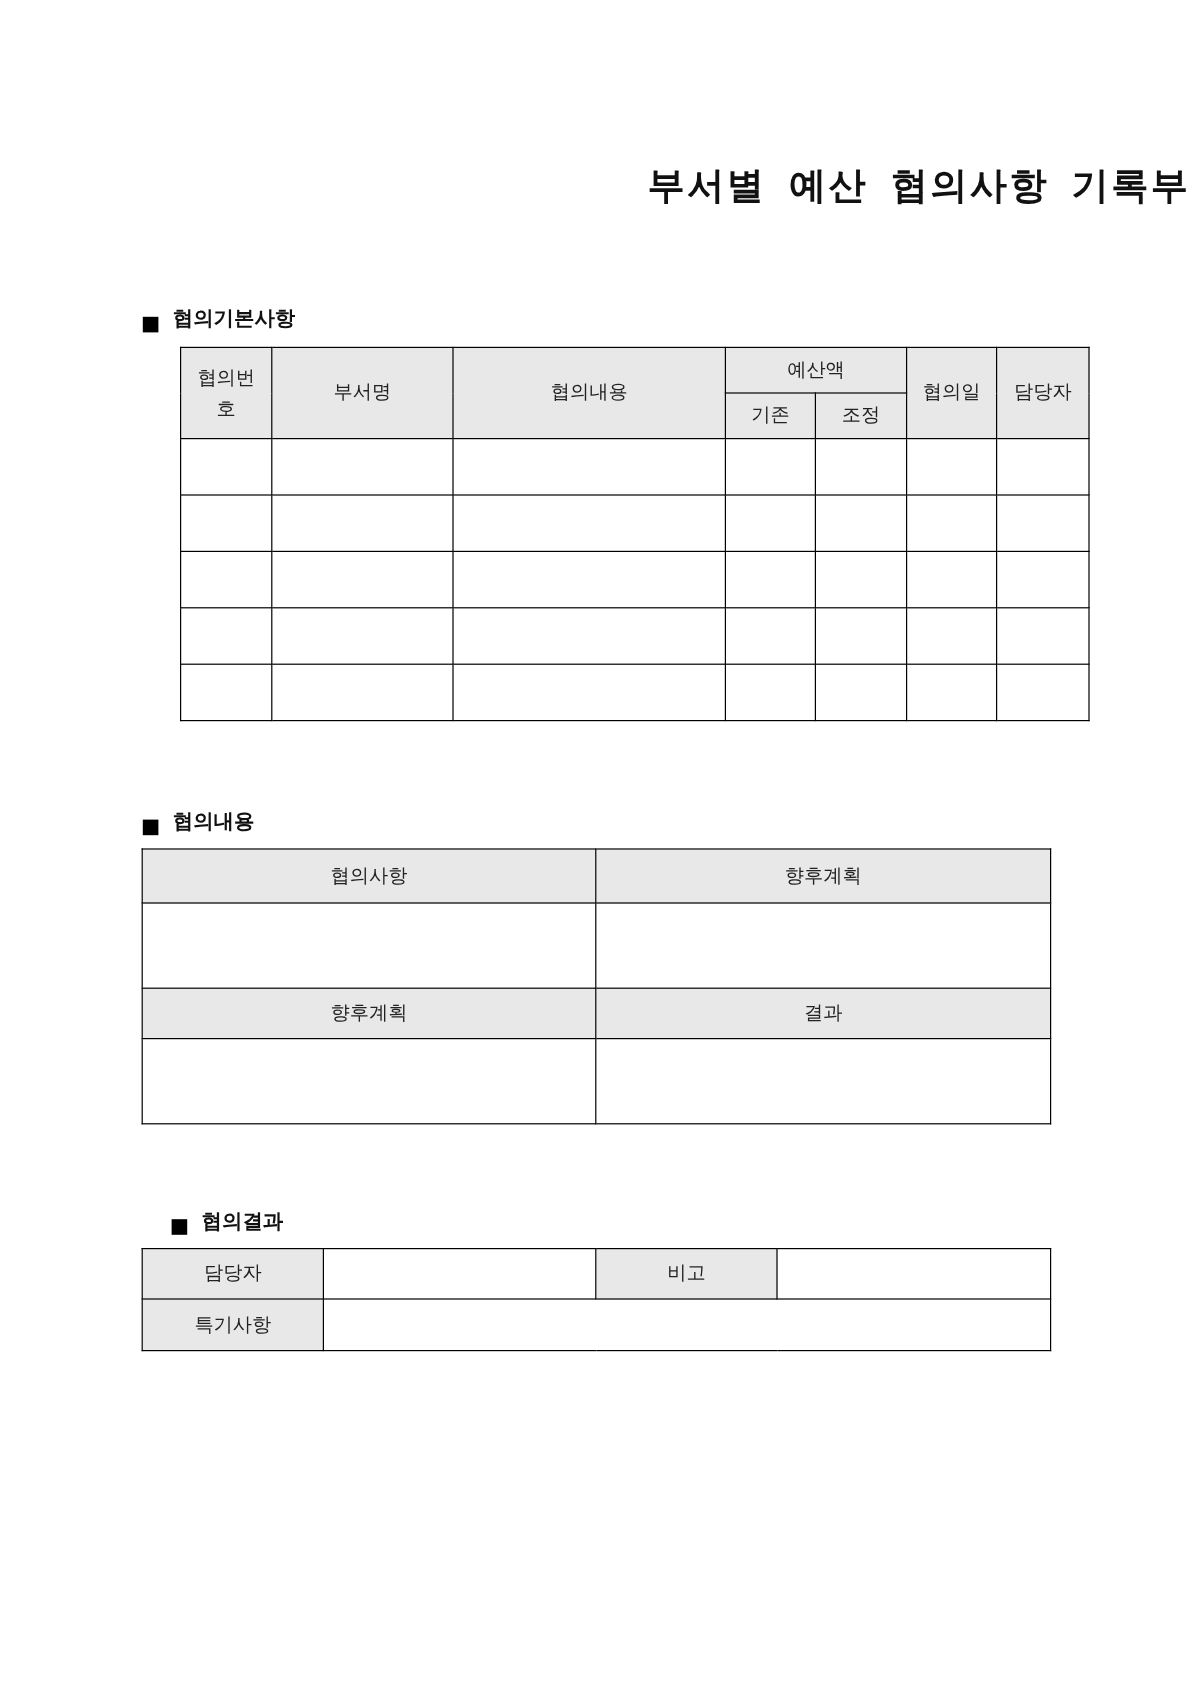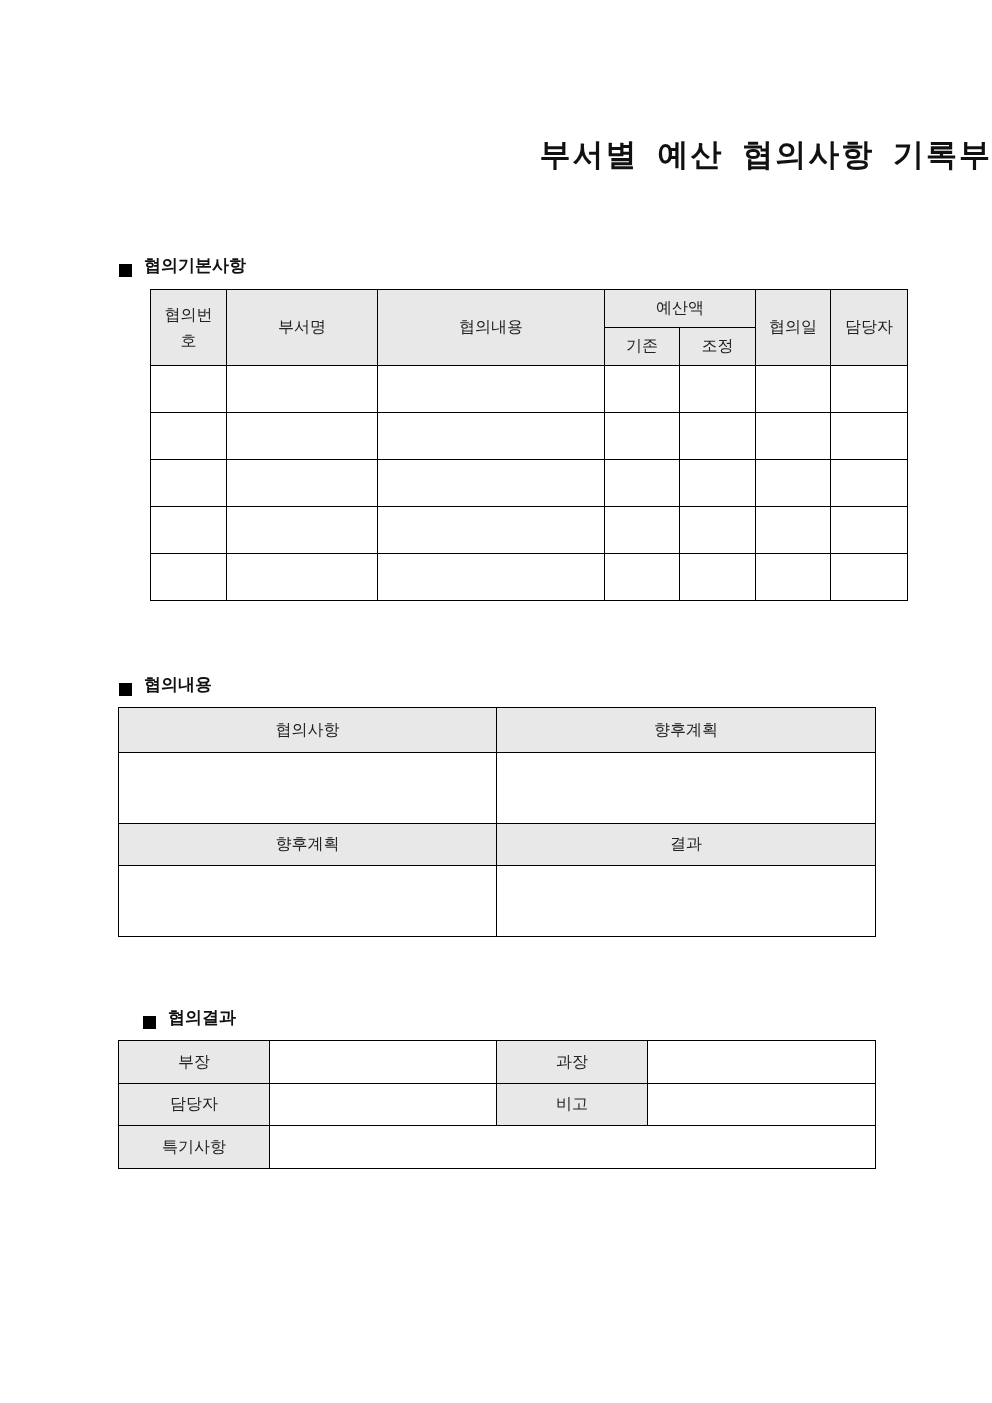--- a/index.html
+++ b/index.html
@@ -131,26 +131,20 @@
 </div>
 
 <table id="t3">
   <colgroup>
       <col style="width:151px">
       <col style="width:227px">
       <col style="width:151px">
       <col style="width:228px">
     </colgroup>
   <tbody>
-      <tr style="height:43px">
-    <td class="h">부장</td>
-    <td></td>
-    <td class="h">과장</td>
-    <td></td>
-  </tr>
   <tr style="height:42px">
     <td class="h">담당자</td>
     <td></td>
     <td class="h">비고</td>
     <td></td>
   </tr>
   <tr style="height:43px">
     <td class="h">특기사항</td>
     <td colspan="3"></td>
   </tr>

